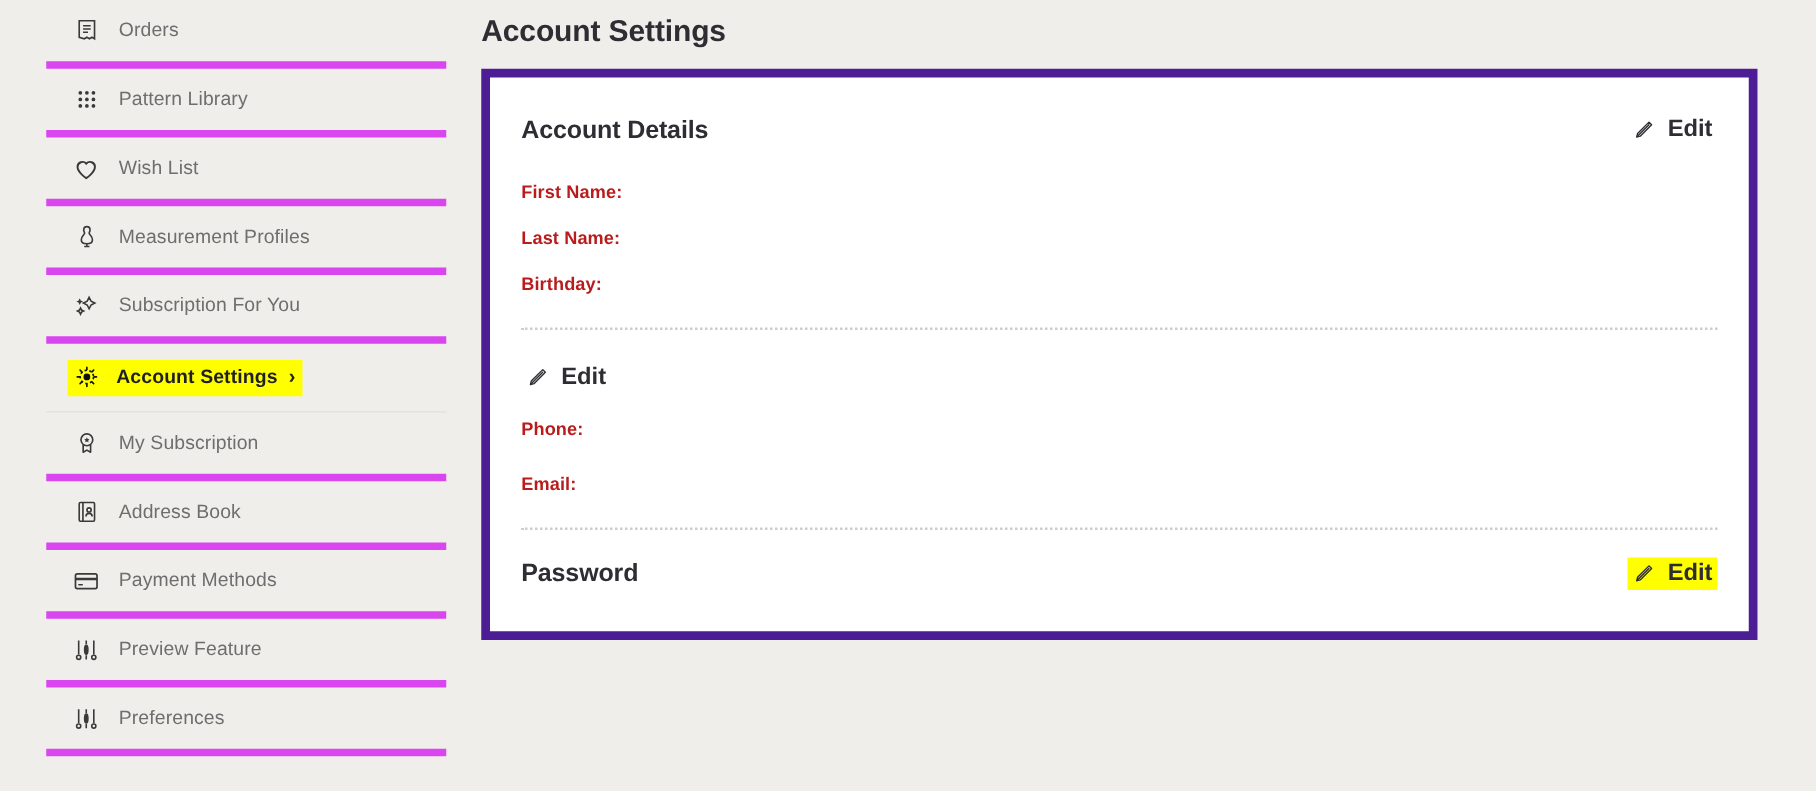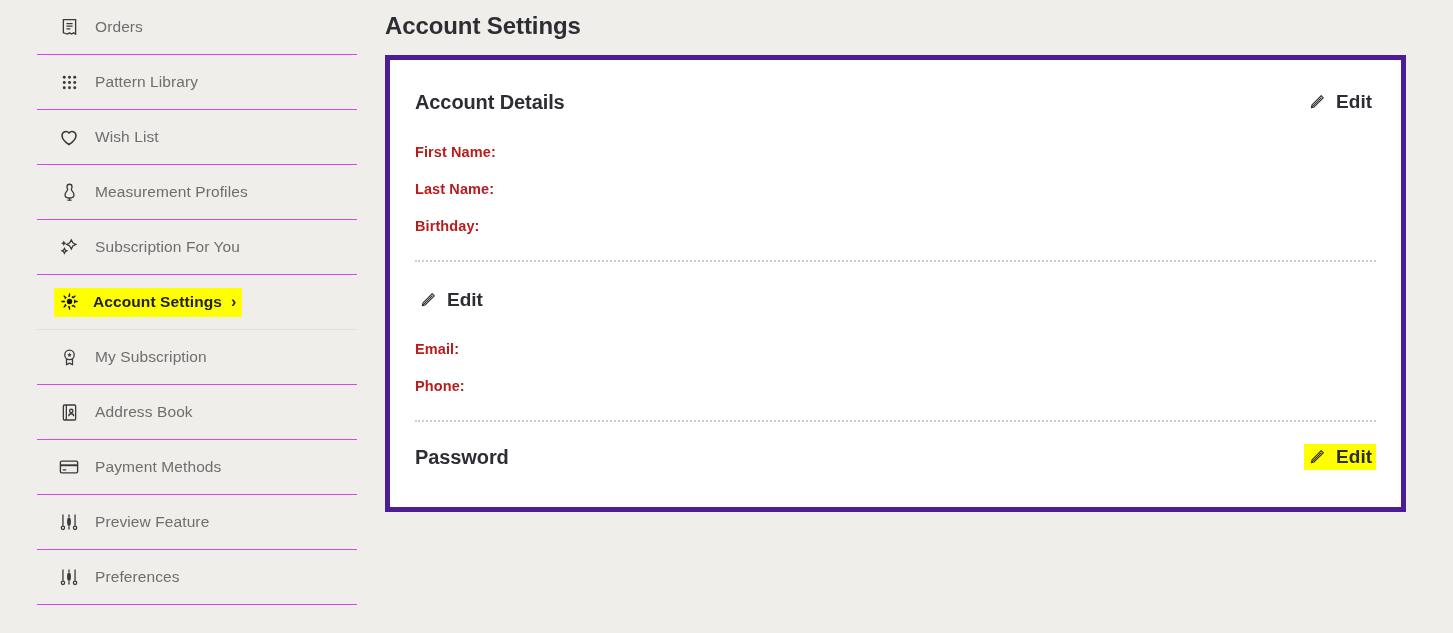--- a/index.html
+++ b/index.html
@@ -35,21 +35,21 @@
 
   .nav-list { list-style: none; }
 
   .nav-item {
     position: relative;
     height: 55px;
     display: flex;
     align-items: center;
     padding-left: 21px;
     padding-right: 20px;
-    border-bottom: 1px solid #d946ef;
+    border-bottom: 6px solid #d946ef;
     cursor: pointer;
     width: 320px;
   }
   .nav-item:first-child { border-top: none; }
 
   .nav-icon {
     width: 22px;
     height: 22px;
     flex: 0 0 22px;
     display: flex;
@@ -103,21 +103,21 @@
     font-size: 24px;
     font-weight: 700;
     color: #2d2d33;
     letter-spacing: -.1px;
     margin-bottom: 15px;
     margin-left: 0;
   }
 
   .card {
     background: #ffffff;
-    border: 5px solid #4c1d95;
+    border: 7px solid #4c1d95;
     width: 1021px;
     height: 457px;
     padding: 0 25px;
     position: relative;
   }
 
   .section {
     position: relative;
   }
 
@@ -359,26 +359,26 @@
             <span class="pencil-icon">
               <svg viewBox="0 0 24 24" width="18" height="18" fill="none" stroke="currentColor" stroke-width="1.5" stroke-linecap="round" stroke-linejoin="round">
                 <path d="M17.6 3.6l2.8 2.8L8.2 18.6l-3.7.9.9-3.7z"></path>
                 <path d="M5.3 18.7l12.2-12.2"></path>
               </svg>
             </span>
             <span class="edit-label">Edit</span>
           </button>
         </div>
 
+        <div class="field-row" style="margin-top:21px;">
+          <span>Phone:</span>
+          <span></span>
+        </div>
         <div class="field-row" style="margin-top:28px;">
           <span>Email:</span>
-          <span></span>
-        </div>
-        <div class="field-row" style="margin-top:21px;">
-          <span>Phone:</span>
           <span></span>
         </div>
       </div>
 
       <div style="height:26px;"></div>
       <hr class="divider-dotted">
 
       <div class="section sec-password">
         <div class="section-head">
           <h2 class="section-title">Password</h2>

